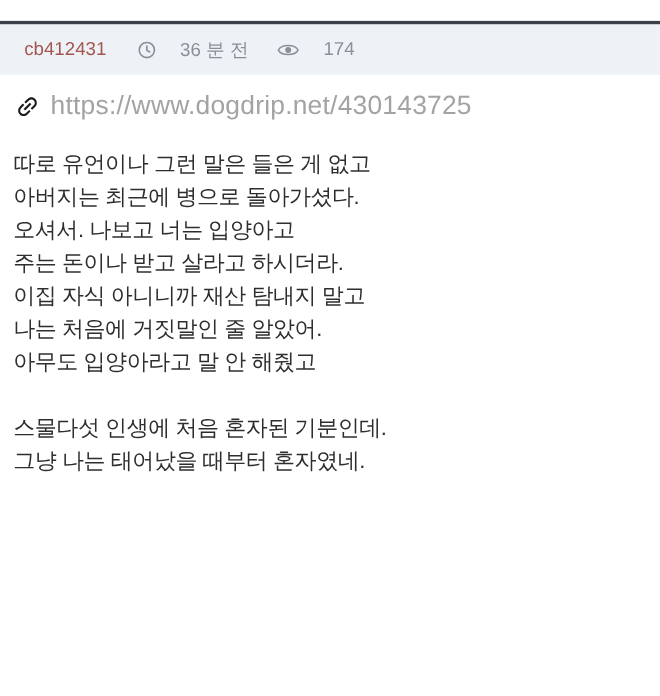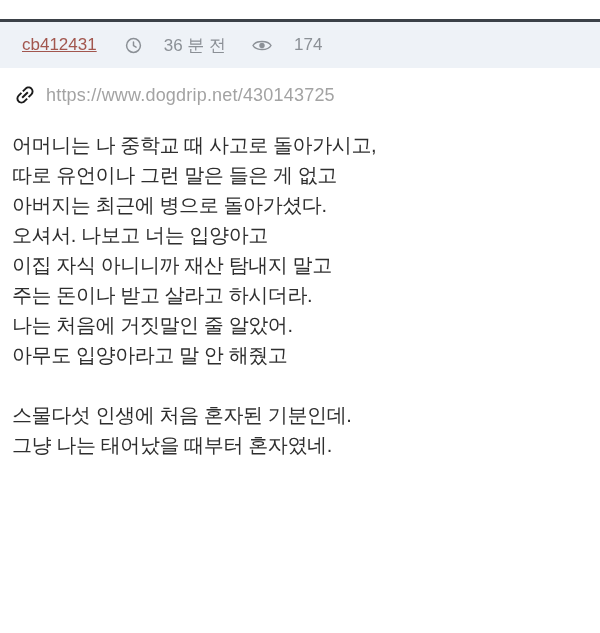--- a/index.html
+++ b/index.html
@@ -32,41 +32,40 @@
     padding: 13px 0 13px 22px;
     display: flex;
     align-items: center;
     height: 20px;
   }
   .username {
     color: #a2564e;
     font-size: 17px;
     margin-right: 28px;
     cursor: pointer;
-    text-decoration: underline;
   }
   .meta-item {
     display: flex;
     align-items: center;
     gap: 22px;
     color: #8b9096;
     font-size: 17px;
     margin-right: 26px;
   }
   .meta-item svg { display: block; }
   .link-row {
     display: flex;
     align-items: center;
     gap: 9px;
     padding: 15px 0 0 13px;
   }
   .link-row svg { display: block; }
   .source-url {
     color: #a3a3a3;
-    font-size: 18px;
+    font-size: 24px;
     letter-spacing: 0.2px;
     cursor: pointer;
   }
   .post-body {
     padding: 23px 10px 0 12px;
   }
   .body-line {
     margin: 0;
     font-size: 20px;
     line-height: 30px;
@@ -111,26 +110,25 @@
       <svg width="24" height="24" viewBox="0 0 24 24">
         <g transform="rotate(-45 12 12)">
           <path fill="#1b1b1b" d="M3.9 12c0-1.71 1.39-3.1 3.1-3.1h4V7H7c-2.76 0-5 2.24-5 5s2.24 5 5 5h4v-1.9H7c-1.71 0-3.1-1.39-3.1-3.1zM8 13h8v-2H8v2zm9-6h-4v1.9h4c1.71 0 3.1 1.39 3.1 3.1s-1.39 3.1-3.1 3.1h-4V17h4c2.76 0 5-2.24 5-5s-2.24-5-5-5z"></path>
         </g>
       </svg>
     </span>
     <span class="source-url">https://www.dogdrip.net/430143725</span>
   </div>
 
   <div class="post-body">
-    <p class="body-line">어머니는 나 중학교 때 사고로 돌아가시고,</p>
     <p class="body-line">따로 유언이나 그런 말은 들은 게 없고</p>
     <p class="body-line">아버지는 최근에 병으로 돌아가셨다.</p>
     <p class="body-line">오셔서. 나보고 너는 입양아고</p>
+    <p class="body-line">주는 돈이나 받고 살라고 하시더라.</p>
     <p class="body-line">이집 자식 아니니까 재산 탐내지 말고</p>
-    <p class="body-line">주는 돈이나 받고 살라고 하시더라.</p>
     <p class="body-line">나는 처음에 거짓말인 줄 알았어.</p>
     <p class="body-line">아무도 입양아라고 말 안 해줬고</p>
     <p class="body-line"></p>
     <p class="body-line">스물다섯 인생에 처음 혼자된 기분인데.</p>
     <p class="body-line">그냥 나는 태어났을 때부터 혼자였네.</p>
   </div>
 
 </div>
 
 </body></html>

